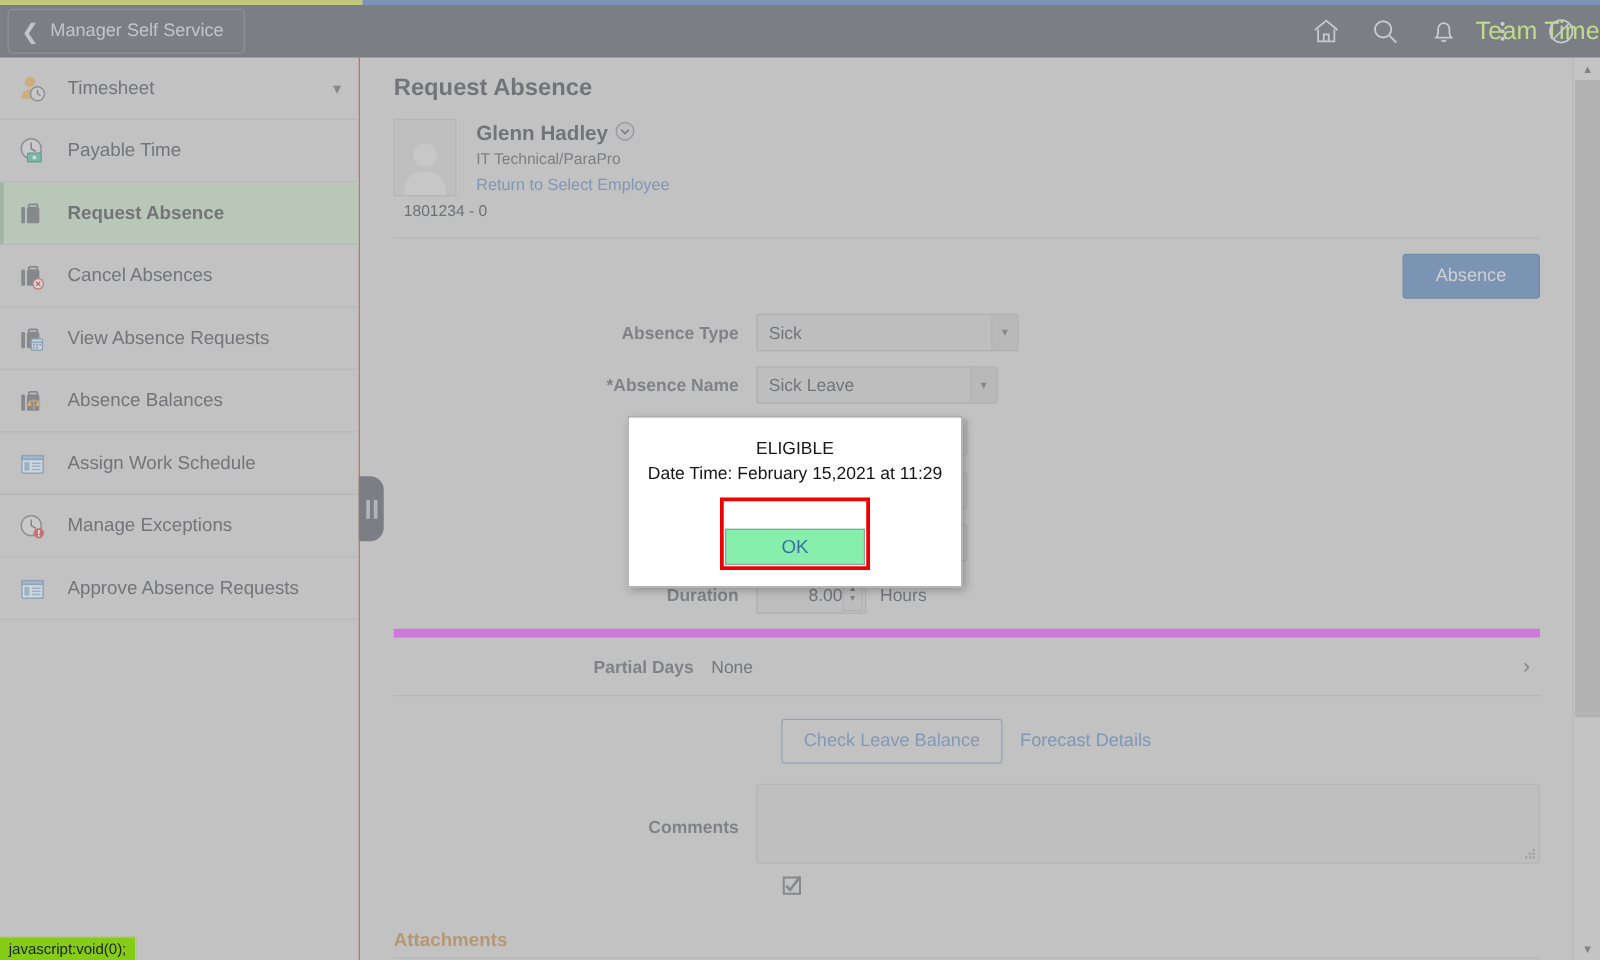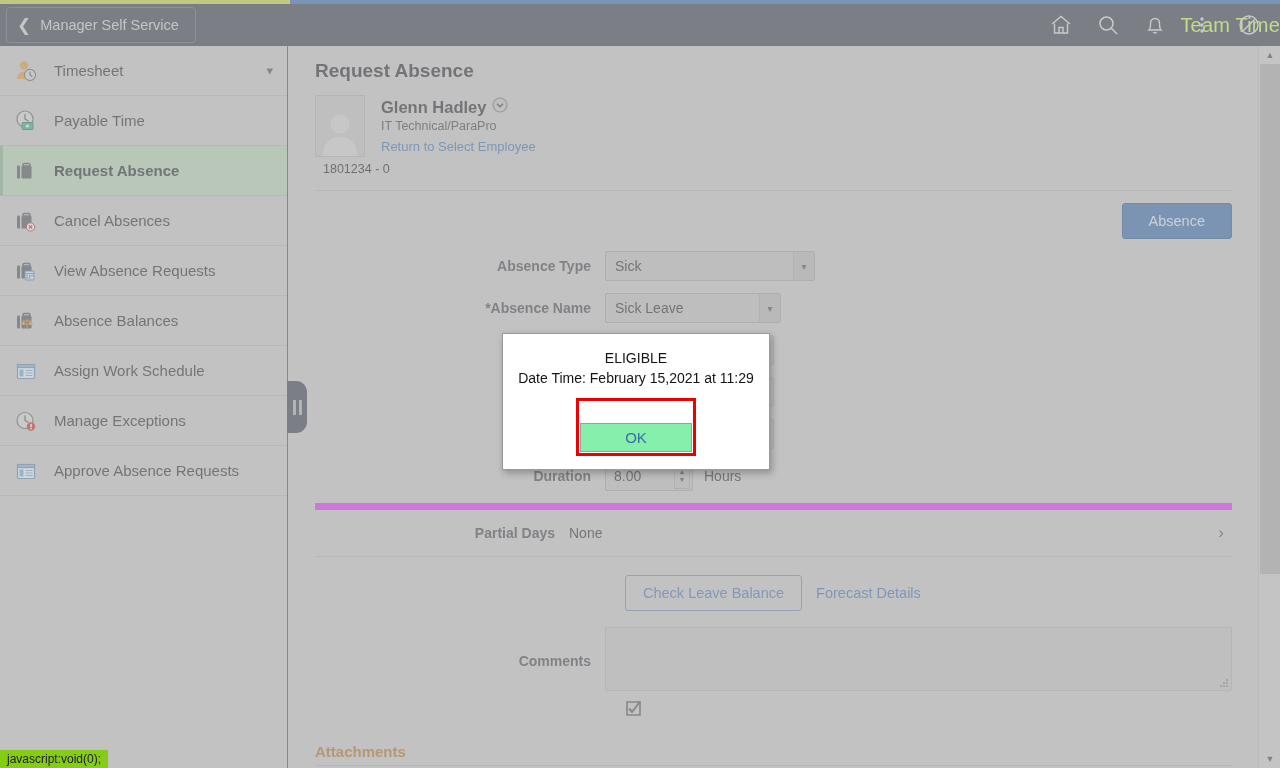--- a/index.html
+++ b/index.html
@@ -94,33 +94,33 @@
   }
   .fselect {
     height:30px; background:#bdbdbd; border:1px solid #a4a4a4; border-radius:2px;
     display:flex; align-items:center; font-size:14px; color:#3c4046; cursor:pointer;
   }
   .fselect .val { padding:0 8px 0 9px; flex:1; }
   .fselect .arrow {
     width:21px; height:100%; border-left:1px solid #a9a9a9; background:#b5b5b5;
     display:flex; align-items:center; justify-content:center; color:#5d6167; font-size:10px;
   }
-  .w210 { width:210px; } .w170 { width:176px; }
+  .w210 { width:210px; } .w170 { width:193px; }
   .ftext {
     height:30px; width:130px; background:#bdbdbd; border:1px solid #a4a4a4; border-radius:2px;
     font-size:14px; color:#3c4046; padding:0 8px; display:flex; align-items:center;
   }
   .cal-btn {
     width:30px; height:30px; margin-left:9px; background:#bdbdbd;
     border:1px solid #a9a9a9; border-radius:3px;
     display:flex; align-items:center; justify-content:center; cursor:pointer;
   }
   .spinner-wrap {
     height:30px; width:88px; background:#bdbdbd; border:1px solid #a4a4a4; border-radius:2px;
-    display:flex; align-items:center; justify-content:space-between;
+    display:flex; align-items:center; justify-content:flex-end;
   }
   .spinner-wrap .val { padding-left:8px; font-size:14px; color:#3c4046; }
   .spin {
     width:16px; height:26px; margin-right:2px; background:#bcbcbc; border:1px solid #a6a6a6;
     display:flex; flex-direction:column; align-items:center; justify-content:center; gap:2px; cursor:pointer;
   }
   .spin span { font-size:7px; line-height:6px; color:#555; }
   .unit { margin-left:11px; font-size:14px; color:#3f4349; }
 
   .partial-row {

